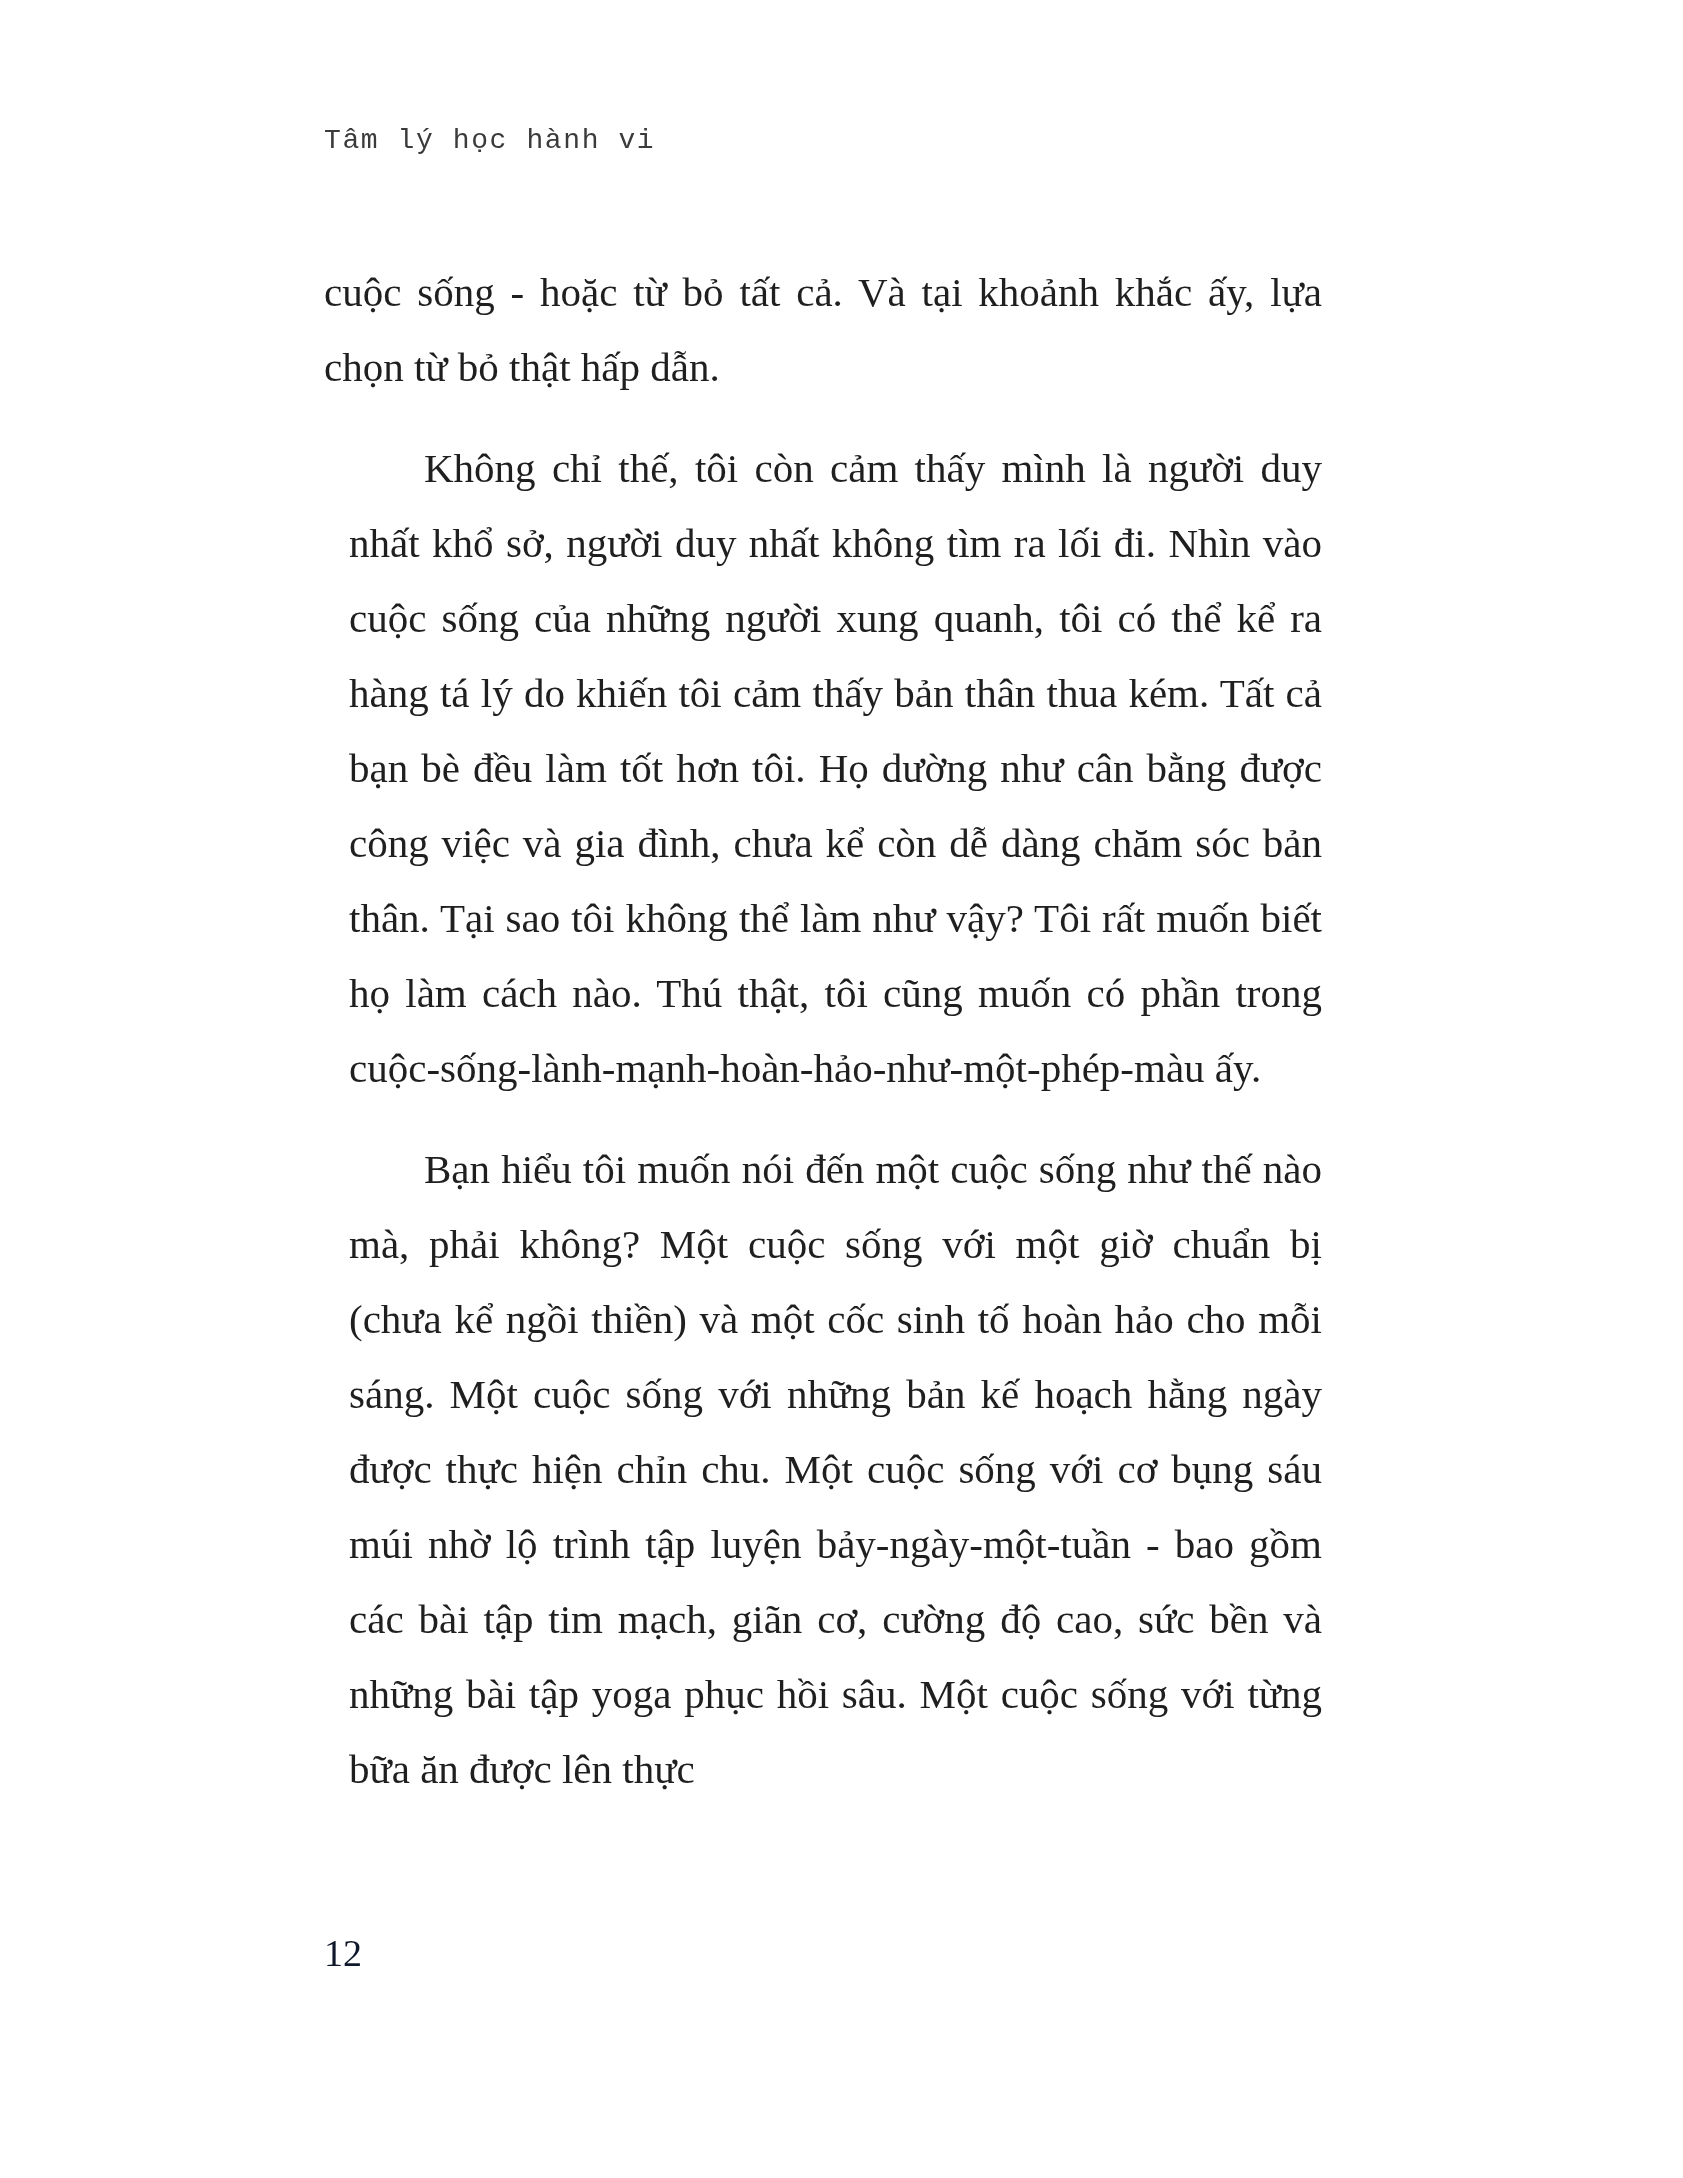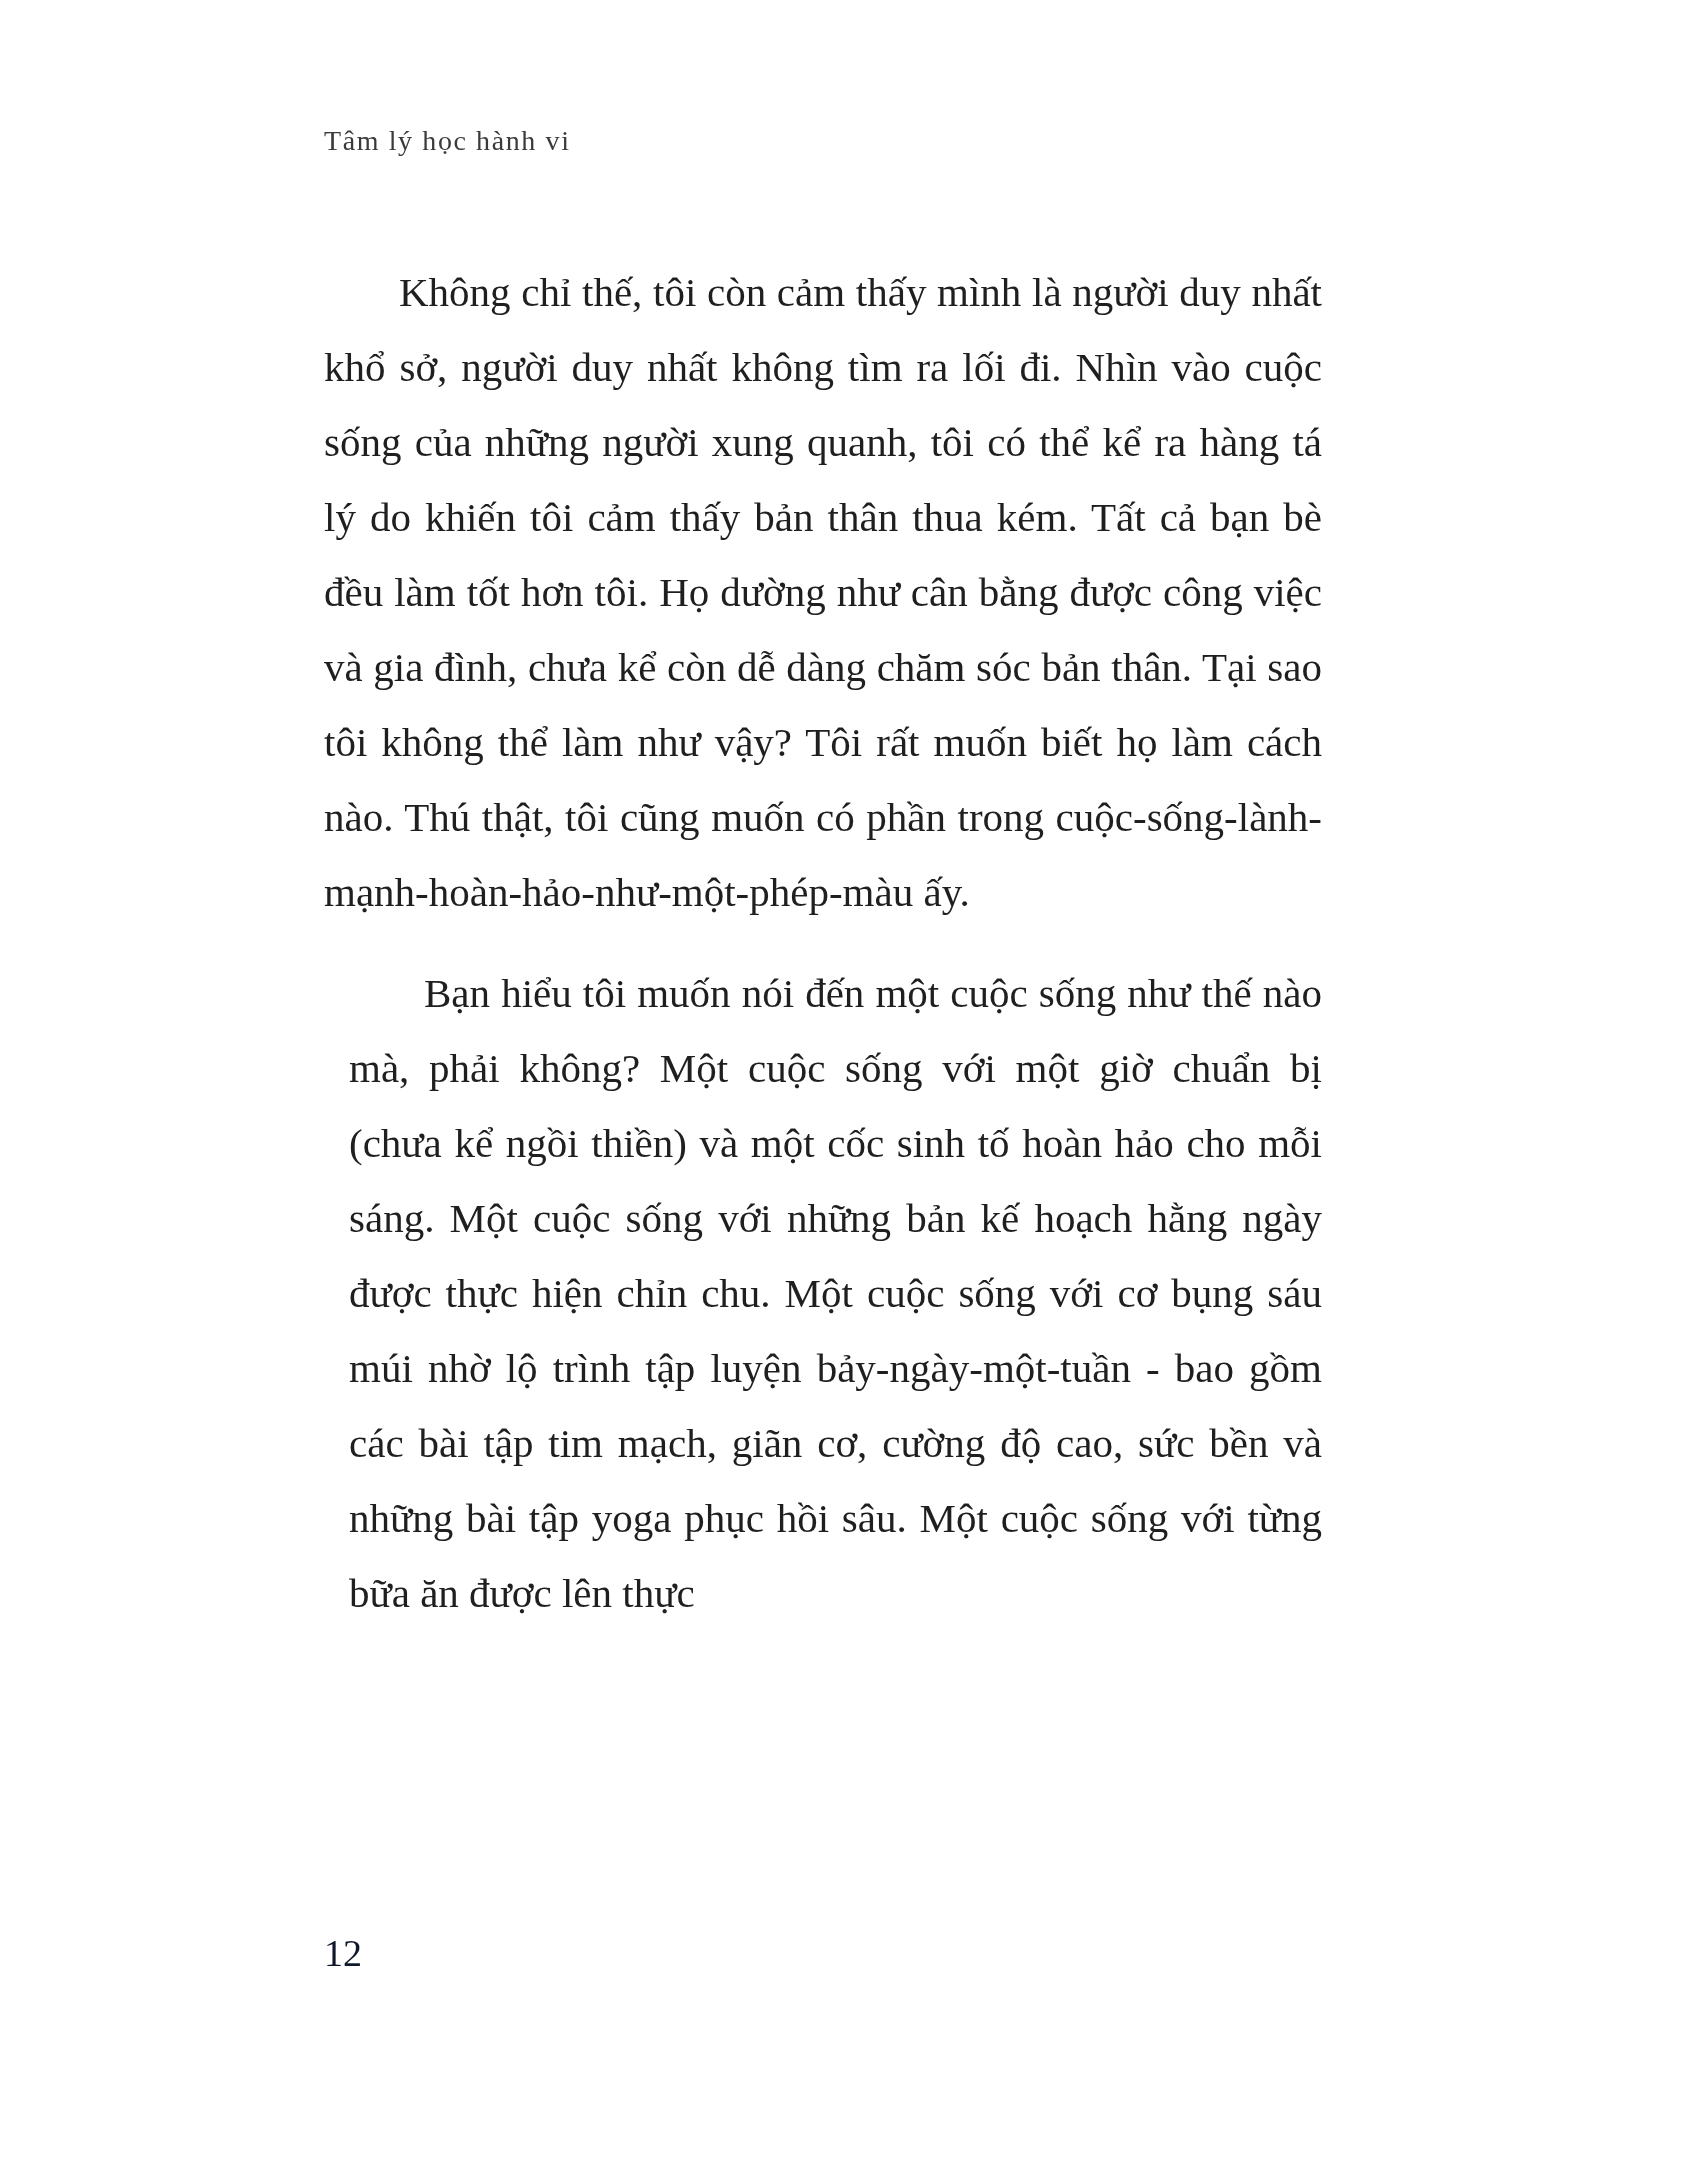--- a/index.html
+++ b/index.html
@@ -15,21 +15,21 @@
     }
     .page {
       position: absolute;
       inset: 0;
       background: #ffffff;
     }
     .running-header {
       position: absolute;
       left: 324px;
       top: 125px;
-      font-family: Liberation Serif, serif;
+      font-family: Liberation Mono, monospace;
       font-size: 28px;
       letter-spacing: 1.6px;
       color: #3b3b3b;
     }
     .body-text {
       position: absolute;
       left: 324px;
       top: 255px;
       width: 998px;
       font-family: "Liberation Serif", "DejaVu Serif", serif;
@@ -60,20 +60,21 @@
     }
   </style>
 </head>
 <body>
 
 <div class="page">
 
   <div class="running-header">Tâm lý học hành vi</div>
 
   <div class="body-text">
+    <p class="para no-indent">cuộc sống - hoặc từ bỏ tất cả. Và tại khoảnh khắc ấy, lựa chọn từ bỏ thật hấp dẫn.</p>
     <p class="para indent">Không chỉ thế, tôi còn cảm thấy mình là người duy nhất khổ sở, người duy nhất không tìm ra lối đi. Nhìn vào cuộc sống của những người xung quanh, tôi có thể kể ra hàng tá lý do khiến tôi cảm thấy bản thân thua kém. Tất cả bạn bè đều làm tốt hơn tôi. Họ dường như cân bằng được công việc và gia đình, chưa kể còn dễ dàng chăm sóc bản thân. Tại sao tôi không thể làm như vậy? Tôi rất muốn biết họ làm cách nào. Thú thật, tôi cũng muốn có phần trong cuộc-sống-lành-mạnh-hoàn-hảo-như-một-phép-màu ấy.</p>
     <p class="para indent">Bạn hiểu tôi muốn nói đến một cuộc sống như thế nào mà, phải không? Một cuộc sống với một giờ chuẩn bị (chưa kể ngồi thiền) và một cốc sinh tố hoàn hảo cho mỗi sáng. Một cuộc sống với những bản kế hoạch hằng ngày được thực hiện chỉn chu. Một cuộc sống với cơ bụng sáu múi nhờ lộ trình tập luyện bảy-ngày-một-tuần - bao gồm các bài tập tim mạch, giãn cơ, cường độ cao, sức bền và những bài tập yoga phục hồi sâu. Một cuộc sống với từng bữa ăn được lên thực</p>
   </div>
 
   <div class="page-number">12</div>
 
 </div>
 
 
 </body></html>

